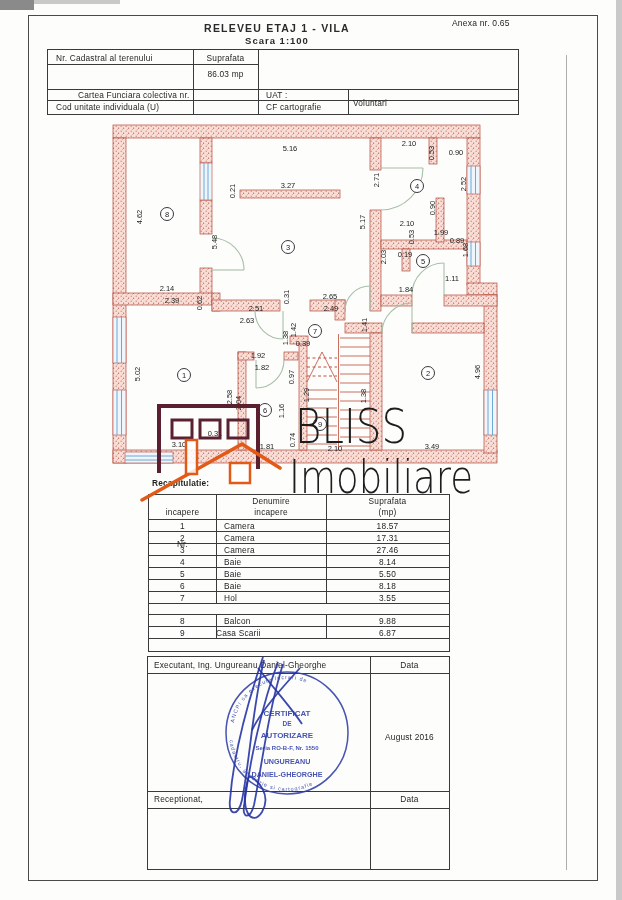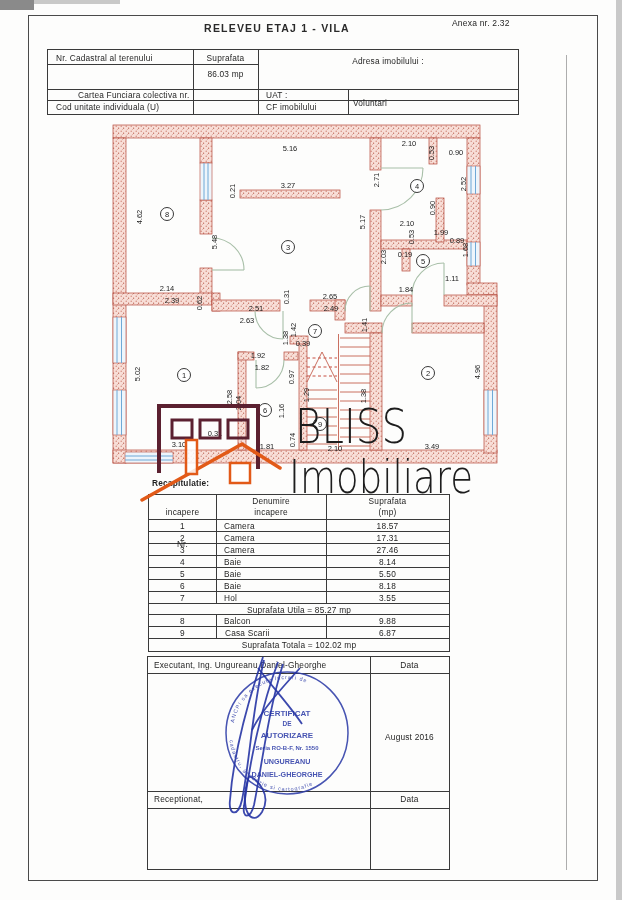--- a/index.html
+++ b/index.html
@@ -36,38 +36,38 @@
 <div id="page">
 
   <div class="scan" style="left:0;top:0;width:34px;height:10px;"></div>
   <div class="scan" style="left:0;top:0;width:120px;height:4px;opacity:.45;"></div>
   <div class="abs" style="left:616px;top:0;width:6px;height:900px;background:#c9c9c9;"></div>
 
   <div class="box" id="border-frame"></div>
   <div class="abs" style="left:566px;top:55px;width:1px;height:815px;background:#adadad;"></div>
 
   <div class="t c" id="title">RELEVEU ETAJ 1 - VILA</div>
-  <div class="t" id="anexa">Anexa nr. 2.32</div>
+  <div class="t c" id="scara">Scara 1:100</div>
+  <div class="t" id="anexa">Anexa nr. 0.65</div>
 
   <div class="box" style="left:47px;top:49px;width:470px;height:64px;">
     <div class="vline" style="left:145px;top:0;height:64px;"></div>
     <div class="vline" style="left:210px;top:0;height:64px;"></div>
     <div class="vline" style="left:300px;top:39px;height:25px;"></div>
     <div class="hline" style="left:0;top:14px;width:210px;"></div>
     <div class="hline" style="left:0;top:39px;width:470px;"></div>
     <div class="hline" style="left:0;top:50px;width:470px;"></div>
     <div class="t" style="left:8px;top:2.5px;text-align:right;">Nr. Cadastral al terenului</div>
     <div class="t c" style="left:145px;top:2.5px;width:65px;">Suprafata</div>
     <div class="t c" style="left:145px;top:19px;width:65px;">86.03 mp</div>
-    <div class="t c" style="left:210px;top:6px;width:260px;">Adresa imobilului :</div>
     <div class="t" style="left:8px;top:40px;margin-left:22px;">Cartea Funciara colectiva nr.</div>
     <div class="t" style="left:218px;top:40px;">UAT :</div>
     <div class="t" style="left:305px;top:48px;">Voluntari</div>
     <div class="t" style="left:8px;top:51.5px;">Cod unitate individuala (U)</div>
-    <div class="t" style="left:218px;top:51.5px;">CF imobilului</div>
+    <div class="t" style="left:218px;top:51.5px;">CF cartografie</div>
   </div>
 
   <div class="t" style="left:152px;top:478px;font-weight:600;">Recapitulatie:</div>
 
   <div class="box" id="recap-table" style="left:148px;top:494px;width:300px;height:156px;">
     <div class="vline" style="left:67px;top:0;height:108px;"></div>
     <div class="vline" style="left:177px;top:0;height:108px;"></div>
     <div class="vline" style="left:67px;top:119px;height:24px;"></div>
     <div class="vline" style="left:177px;top:119px;height:24px;"></div>
     <div class="hline" style="left:0;top:24px;width:300px;"></div>
@@ -103,30 +103,28 @@
         <div class="t c" style="left: 0px; top: 73.5px; width: 67px;">5</div>
         <div class="t" style="left: 75px; top: 73.5px; width: 102px;">Baie</div>
         <div class="t c" style="left: 177px; top: 73.5px; width: 123px;">5.50</div>
         <div class="t c" style="left: 0px; top: 85.5px; width: 67px;">6</div>
         <div class="t" style="left: 75px; top: 85.5px; width: 102px;">Baie</div>
         <div class="t c" style="left: 177px; top: 85.5px; width: 123px;">8.18</div>
         <div class="t c" style="left: 0px; top: 97.5px; width: 67px;">7</div>
         <div class="t" style="left: 75px; top: 97.5px; width: 102px;">Hol</div>
         <div class="t c" style="left: 177px; top: 97.5px; width: 123px;">3.55</div>
       </div>
-    <div class="t c" style="left:0;top:109.5px;width:300px;">Suprafata Utila = 85.27 mp</div>
     <div id="recap-rows-anexe">
         <div class="t c" style="left: 0px; top: 120.5px; width: 67px;">8</div>
         <div class="t" style="left: 75px; top: 120.5px; width: 102px;">Balcon</div>
         <div class="t c" style="left: 177px; top: 120.5px; width: 123px;">9.88</div>
         <div class="t c" style="left: 0px; top: 132.5px; width: 67px;">9</div>
-        <div class="t" style="left: 76px; top: 132.5px; width: 102px;">Casa Scarii</div>
+        <div class="t" style="left: 67px; top: 132.5px; width: 102px;">Casa Scarii</div>
         <div class="t c" style="left: 177px; top: 132.5px; width: 123px;">6.87</div>
       </div>
-    <div class="t c" style="left:0;top:145px;width:300px;">Suprafata Totala = 102.02 mp</div>
   </div>
 
   <div class="box" style="left:147px;top:656px;width:301px;height:212px;">
     <div class="vline" style="left:222px;top:0;height:212px;"></div>
     <div class="hline" style="left:0;top:16px;width:301px;"></div>
     <div class="hline" style="left:0;top:134px;width:301px;"></div>
     <div class="hline" style="left:0;top:151px;width:301px;"></div>
     <div class="t" style="left:6px;top:3px;">Executant, Ing. Ungureanu Daniel-Gheorghe</div>
     <div class="t c" style="left:222px;top:3px;width:79px;">Data</div>
     <div class="t c" style="left:222px;top:75px;width:79px;">August 2016</div>

